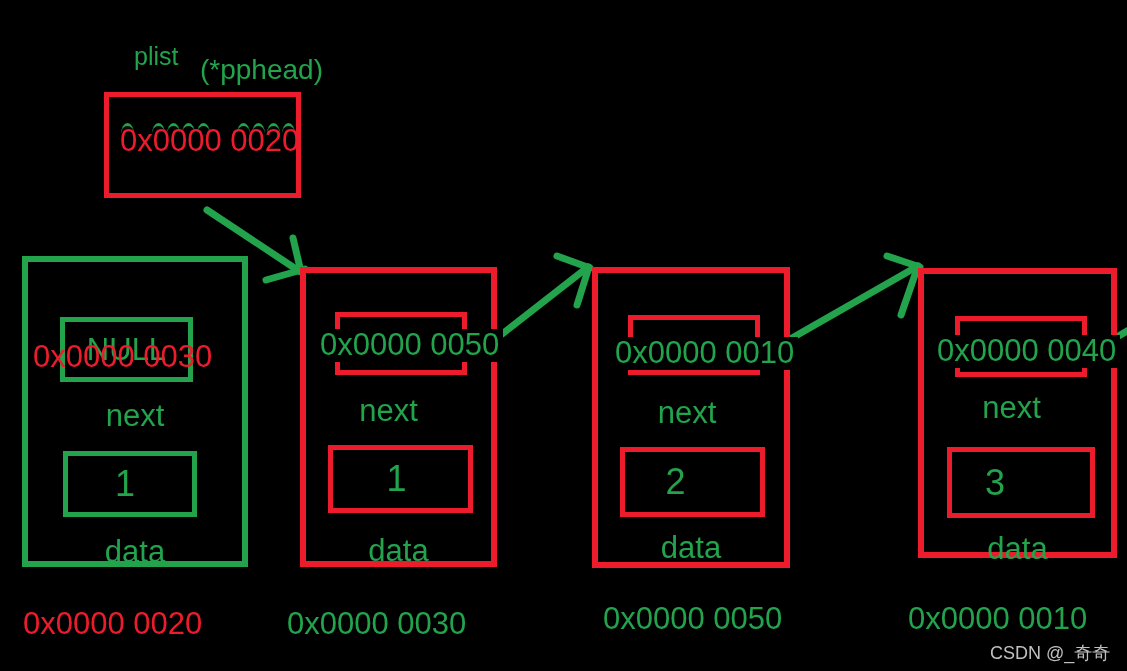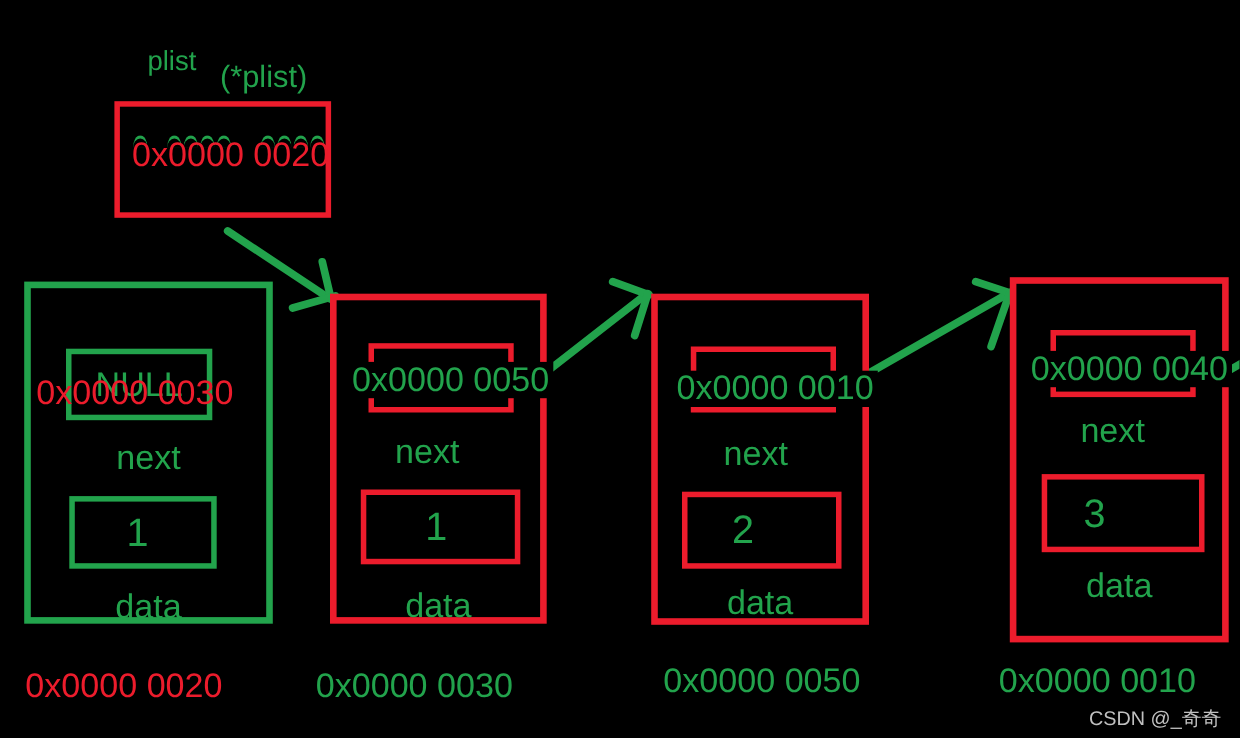--- a/index.html
+++ b/index.html
@@ -63,21 +63,21 @@
       <path d="M778 346 L918 266"></path>
         <path d="M887 256 L920 267"></path>
         <path d="M901 315 L918 266"></path>
     </g>
     <g>
       <path d="M1103 345 L1129 330"></path>
     </g>
   </svg>
 
   <span class="title-plist">plist</span>
-  <span class="title-pphead">(*plist)</span>
+  <span class="title-pphead">(*pphead)</span>
 
   <div class="plist-box">
     <span class="arc" style="left:12px"></span>
     <span class="arc" style="left:43px"></span>
     <span class="arc" style="left:58px"></span>
     <span class="arc" style="left:73px"></span>
     <span class="arc" style="left:88px"></span>
     <span class="arc" style="left:128px"></span>
     <span class="arc" style="left:143px"></span>
     <span class="arc" style="left:158px"></span>
@@ -110,21 +110,21 @@
   <div class="node red" style="left:592px;top:267px;width:198px;height:301px">
     <div class="next-box" style="left:30px;top:42px;width:132px;height:60px"></div>
     <span class="addr on-black" style="left:13px;top:64px">0x0000 0010</span>
     <div class="field-label" style="top:124px;transform:translateX(-4px)">next</div>
     <div class="data-box" style="left:22px;top:174px;width:145px;height:70px">
       <span class="value" style="transform:translateX(-17px)">2</span>
     </div>
     <div class="field-label" style="top:259px">data</div>
   </div>
 
-  <div class="node red" style="left:918px;top:252px;width:199px;height:332px">
+  <div class="node red" style="left:918px;top:268px;width:199px;height:290px">
     <div class="next-box" style="left:31px;top:42px;width:132px;height:61px"></div>
     <span class="addr on-black" style="left:9px;top:61px">0x0000 0040</span>
     <div class="field-label" style="top:118px;transform:translateX(-6px)">next</div>
     <div class="data-box" style="left:23px;top:173px;width:148px;height:71px">
       <span class="value" style="transform:translateX(-26px)">3</span>
     </div>
     <div class="field-label" style="top:259px">data</div>
   </div>
 
   <span class="base-addr red-addr" style="left:23px;top:608px">0x0000 0020</span>

